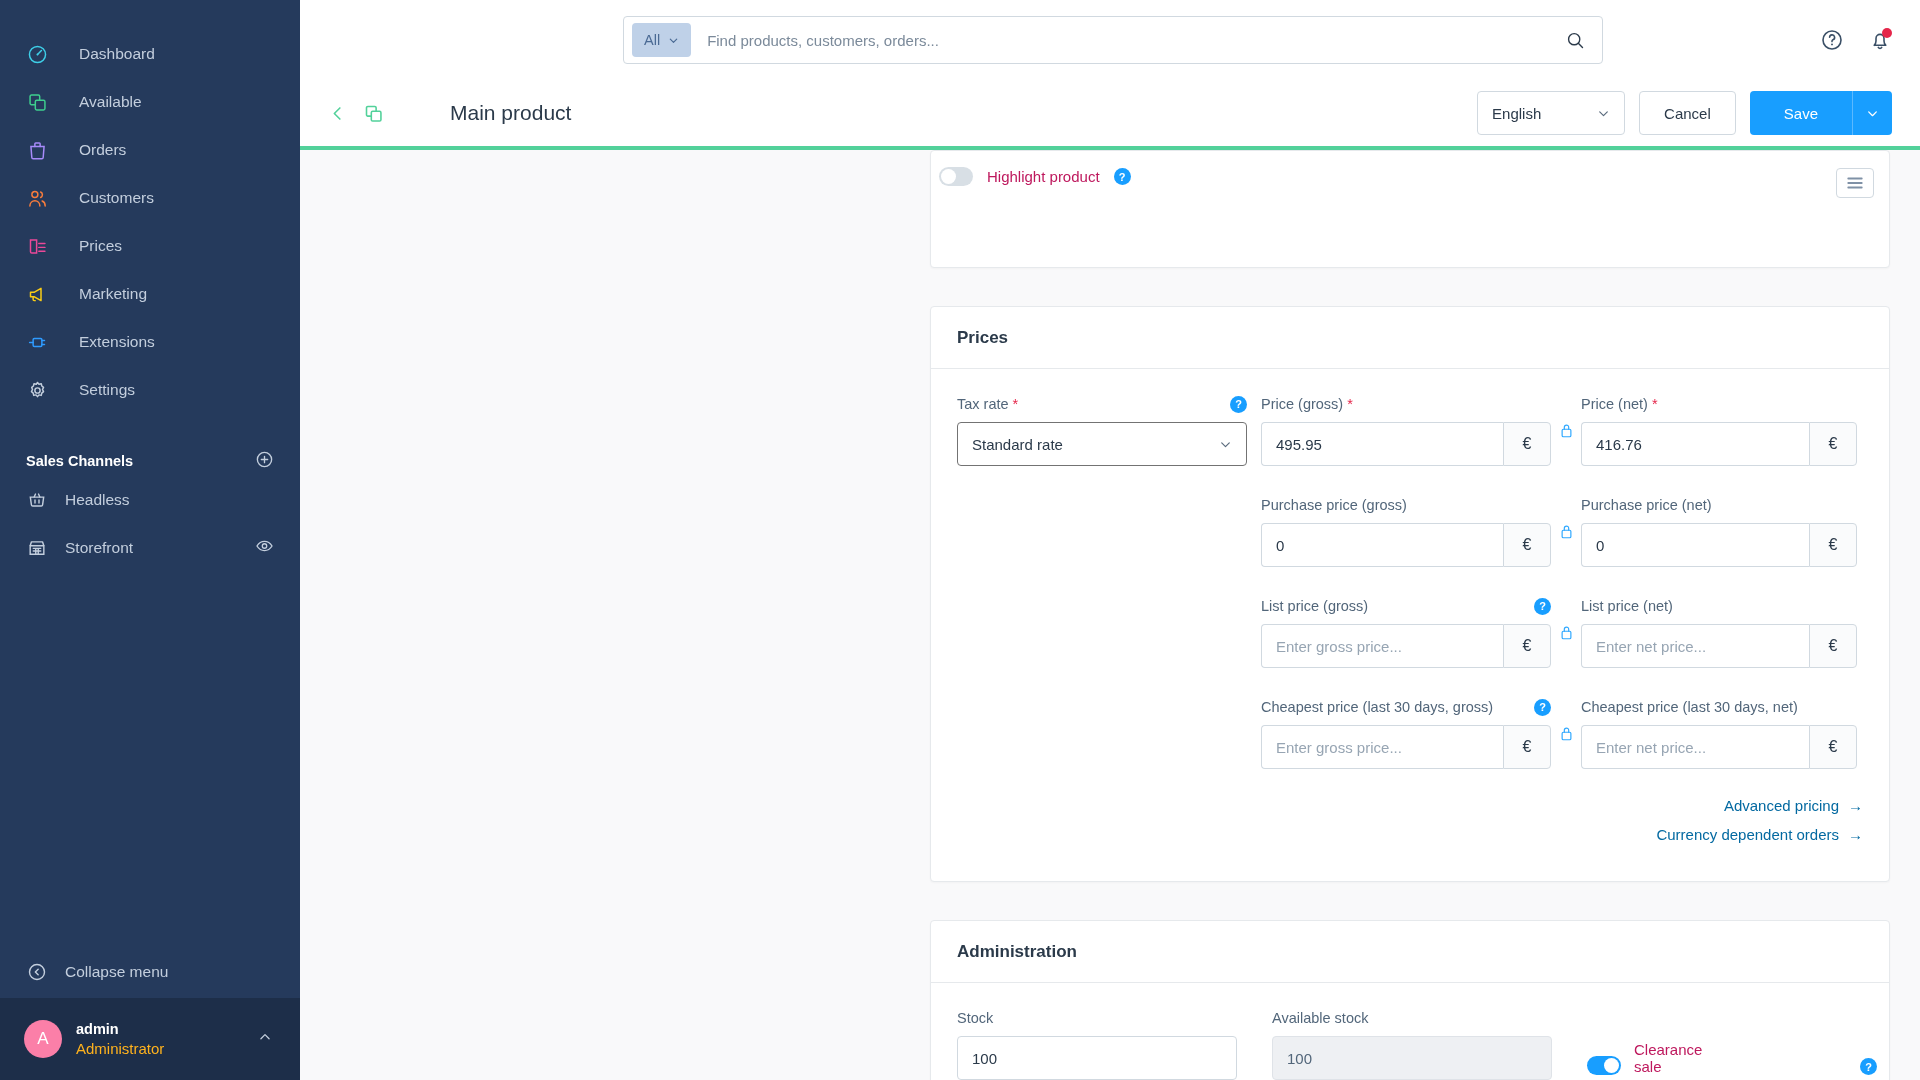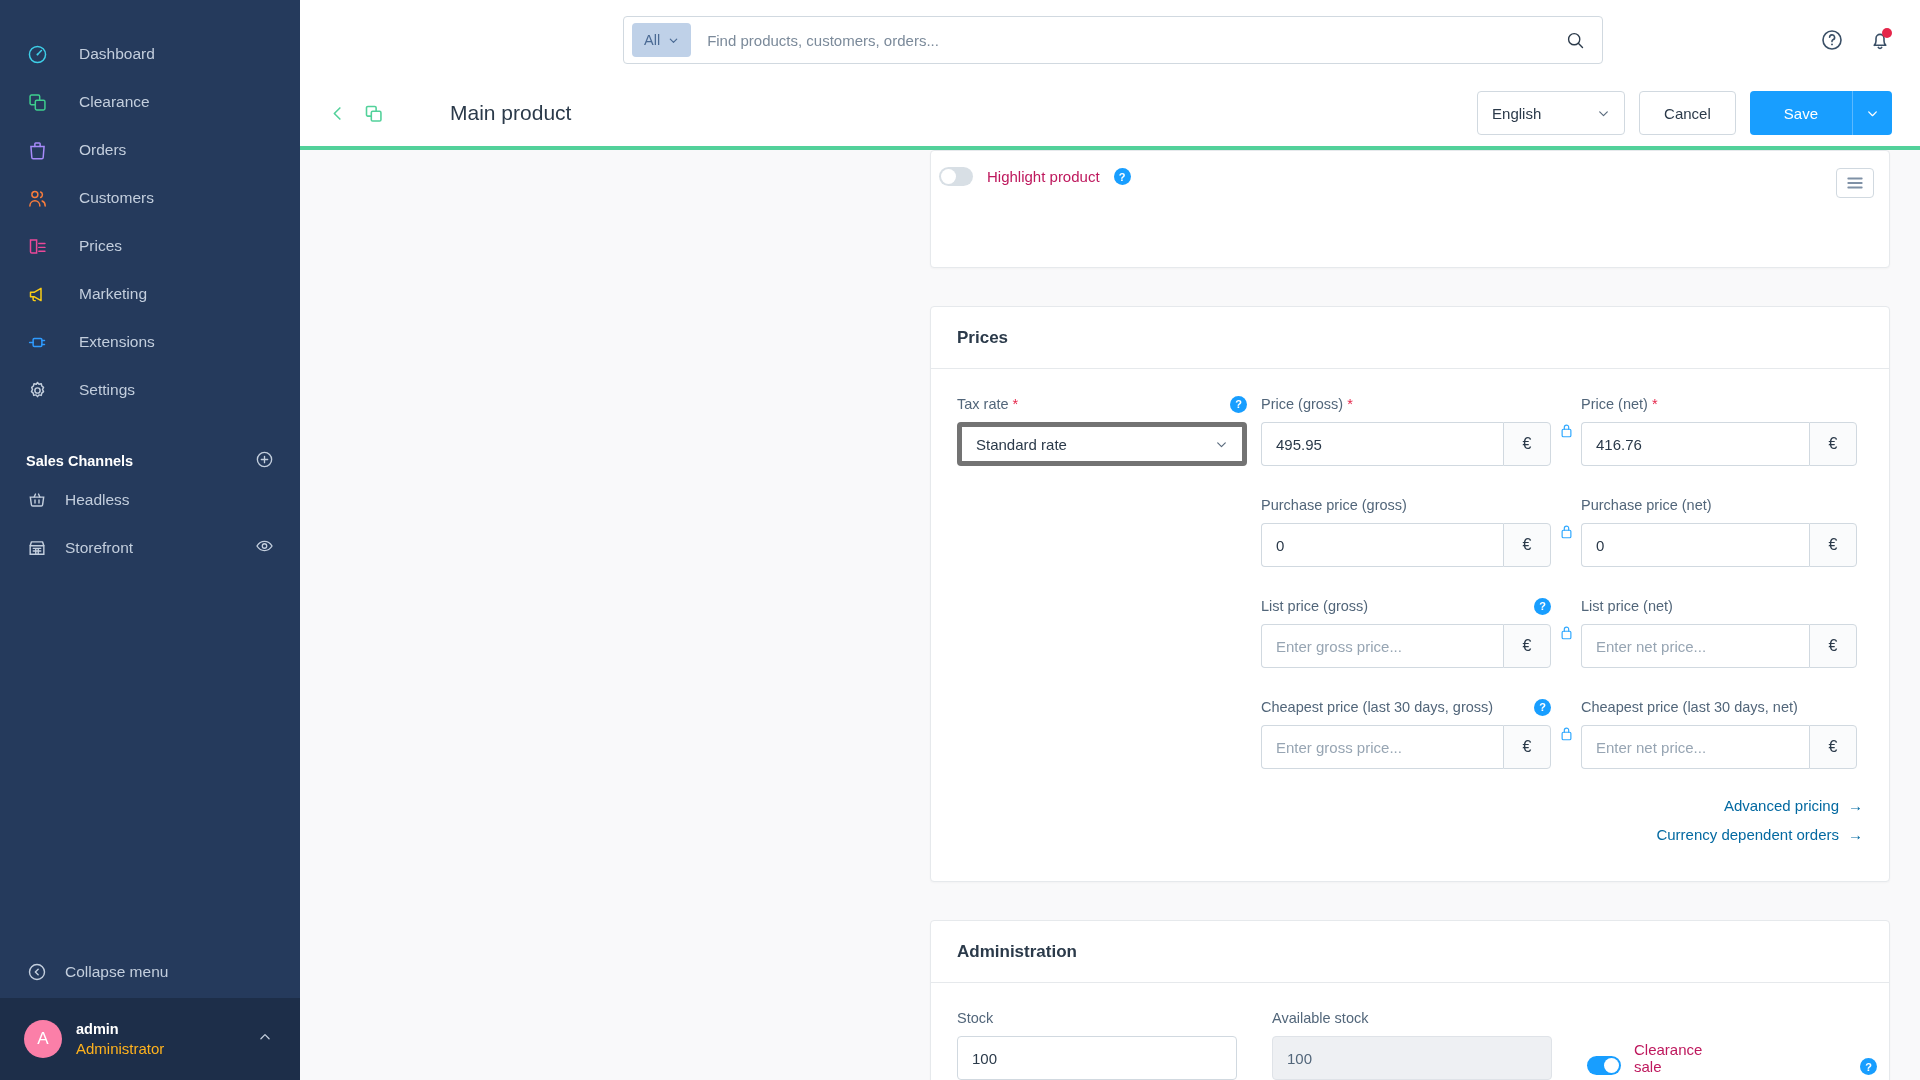--- a/index.html
+++ b/index.html
@@ -185,21 +185,21 @@
   }
   .inp::placeholder { color: #97a5b3; }
   .suffix {
     width: 48px; border: 1px solid #d1d9e0; border-radius: 0 4px 4px 0;
     background: #fafbfc; display: flex; align-items: center; justify-content: center;
     font-size: 16px; color: #2b3a4a;
   }
   .lock-cell { display: flex; align-items: center; justify-content: center; height: 44px; cursor: pointer; }
 
   .sel {
-    height: 44px; border: 5px solid #737373; border-radius: 4px; background: #fff;
+    height: 44px; border: 1px solid #737373; border-radius: 4px; background: #fff;
     display: flex; align-items: center; justify-content: space-between;
     padding: 0 14px; font-size: 15px; color: #2b3a4a; cursor: pointer;
   }
   .row-gap { height: 30px; }
 
   .links { text-align: right; margin-top: 28px; }
   .lnk {
     color: #0369a1; font-size: 15px; text-decoration: none; cursor: pointer;
     display: inline-flex; align-items: center; gap: 9px; margin-bottom: 12px;
   }
@@ -234,21 +234,21 @@
         <span>Dashboard</span>
       </div>
 
       <div class="sb-item">
         <span class="sb-ico">
           <svg width="21" height="21" viewBox="0 0 24 24" fill="none" stroke="#3ecf8e" stroke-width="1.7">
             <rect x="3.5" y="3.5" width="11" height="11" rx="1.6"></rect>
               <rect x="9.5" y="9.5" width="11" height="11" rx="1.6" fill="#253a5c"></rect>
           </svg>
         </span>
-        <span>Clearance</span>
+        <span>Available</span>
       </div>
 
       <div class="sb-item">
         <span class="sb-ico">
           <svg width="21" height="21" viewBox="0 0 24 24" fill="none" stroke="#a78bfa" stroke-width="1.7">
             <path d="M4.5 7.5h15l-1 12.5a1.6 1.6 0 0 1-1.6 1.5H7.1a1.6 1.6 0 0 1-1.6-1.5z"></path>
             <path d="M9 7.5V4.2c0-.5.4-.9.9-.9h4.2c.5 0 .9.4.9.9V7.5" stroke-linecap="round"></path>
           </svg>
         </span>
         <span>Orders</span>

